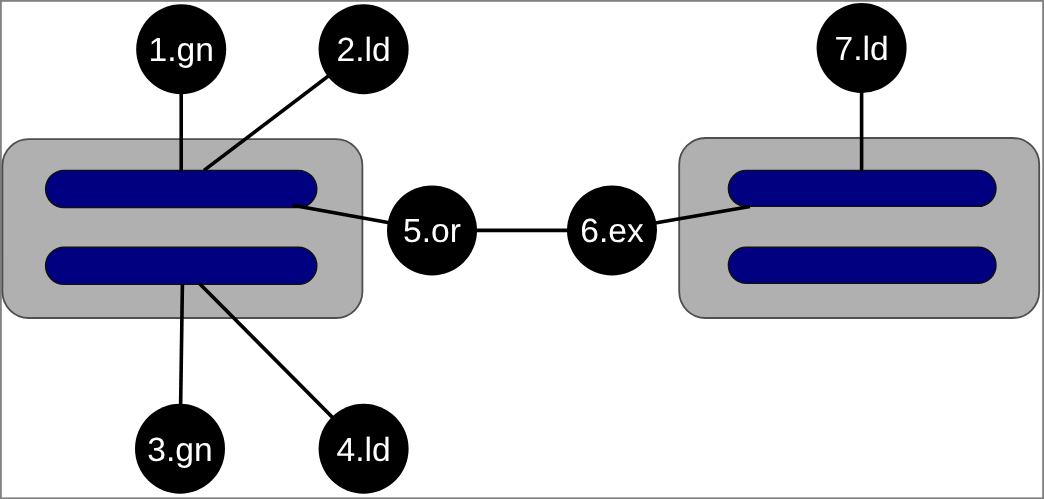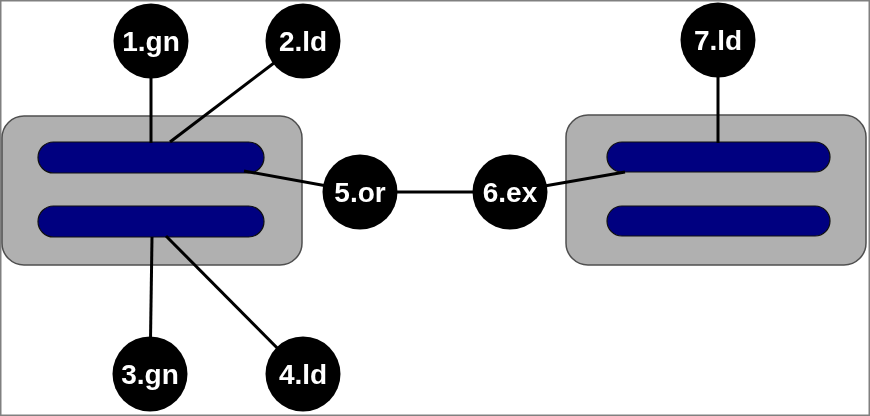--- a/index.html
+++ b/index.html
@@ -6,21 +6,20 @@
     margin: 0;
     padding: 0;
     background: #ffffff;
     width: 870px;
     height: 416px;
     overflow: hidden;
   }
   #stage {
     width: 870px;
     height: 392px;
-    font-weight: bold;
   }
   svg {
     display: block;
   }
   .edge {
     stroke-width: 3;
     fill: none;
   }
   .group-rect {
     stroke-width: 1.5;

